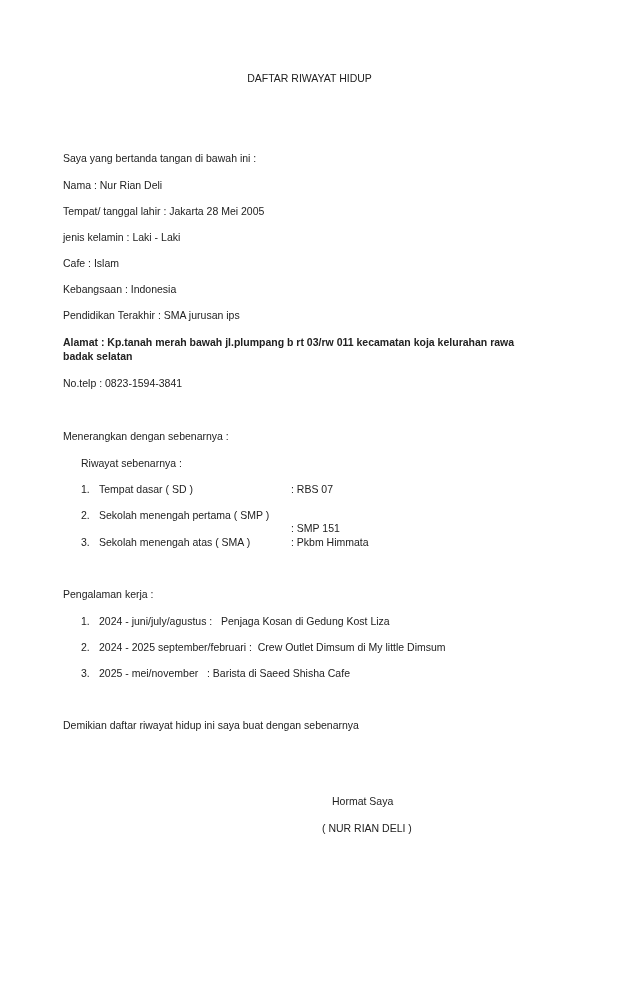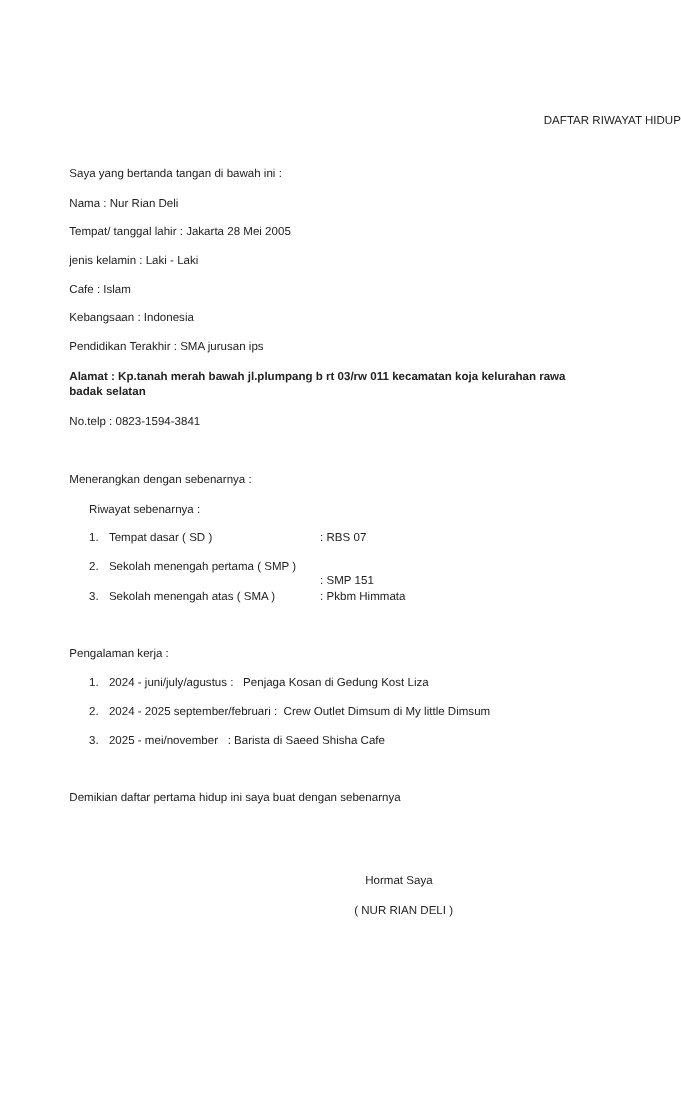--- a/index.html
+++ b/index.html
@@ -1,21 +1,21 @@
 <!DOCTYPE html>
 <html><head>
 <meta charset="utf-8">
 <style>
   html, body { margin:0; padding:0; }
   body {
     width:619px; height:1000px; background:#ffffff; position:relative; overflow:hidden;
     font-family:"Liberation Sans", sans-serif; color:#222; font-size:10.5px;
   }
   .abs { position:absolute; white-space:nowrap; }
-  .title { left:0; width:619px; text-align:right; top:72px;margin-top:32px; }
+  .title { left:0; width:619px; text-align:center; top:72px; }
   .wrap { white-space:normal; width:480px; line-height:14px;font-weight:bold; }
 </style>
 </head>
 <body>
 
 <div class="abs title">DAFTAR RIWAYAT HIDUP</div>
 
 <div class="abs" style="left:63px;top:152px">Saya yang bertanda tangan di bawah ini :</div>
 
 <div class="abs" style="left:63px;top:179px">Nama : Nur Rian Deli</div>
@@ -46,16 +46,16 @@
 
 <div class="abs" style="left:81px;top:615px">1.</div>
 <div class="abs" style="left:99px;top:615px;white-space:pre">2024 - juni/july/agustus :   Penjaga Kosan di Gedung Kost Liza</div>
 
 <div class="abs" style="left:81px;top:641px">2.</div>
 <div class="abs" style="left:99px;top:641px;white-space:pre">2024 - 2025 september/februari :  Crew Outlet Dimsum di My little Dimsum</div>
 
 <div class="abs" style="left:81px;top:667px">3.</div>
 <div class="abs" style="left:99px;top:667px;white-space:pre">2025 - mei/november   : Barista di Saeed Shisha Cafe</div>
 
-<div class="abs" style="left:63px;top:719px">Demikian daftar pertama hidup ini saya buat dengan sebenarnya</div>
+<div class="abs" style="left:63px;top:719px">Demikian daftar riwayat hidup ini saya buat dengan sebenarnya</div>
 
 <div class="abs" style="left:332px;top:795px">Hormat Saya</div>
 <div class="abs" style="left:322px;top:822px">( NUR RIAN DELI )</div>
 
 </body></html>

